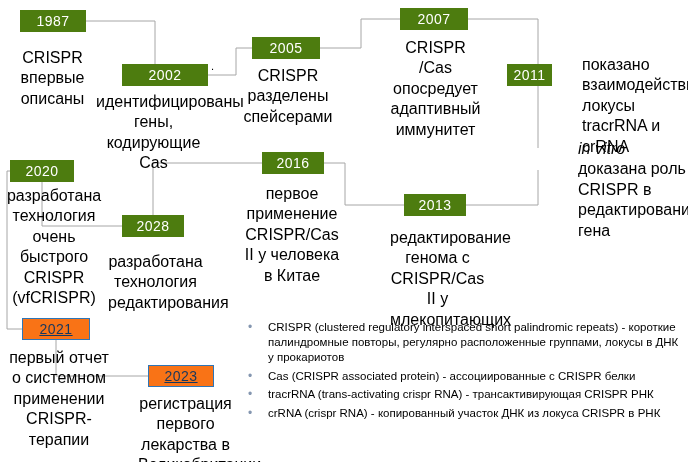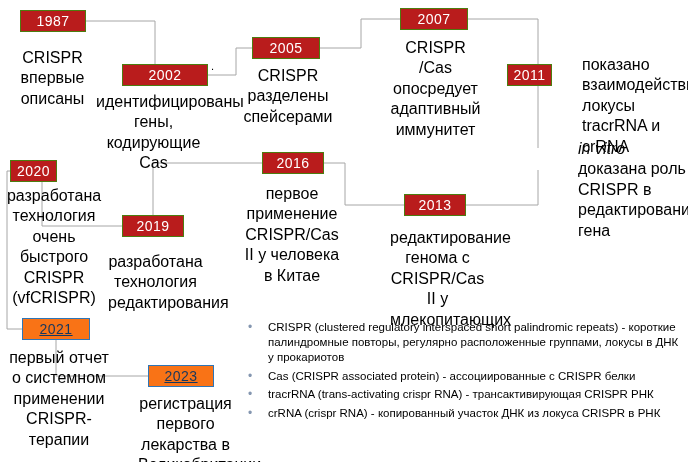--- a/index.html
+++ b/index.html
@@ -2,39 +2,39 @@
 <html><head>
 <meta charset="utf-8">
 <style>
   html,body{margin:0;padding:0;background:#fff;}
   #canvas{
     position:relative;width:688px;height:462px;background:#fff;overflow:hidden;
     font-family:"Liberation Sans",sans-serif;color:#000;
   }
   svg.connectors{position:absolute;left:0;top:0;pointer-events:none;}
   .box{
-    position:absolute;height:22px;background:#b91c1c;border:1px solid #4d7c0f;
+    position:absolute;height:22px;background:#4d7c0f;border:6px solid #4d7c0f;
     color:#fff;display:flex;align-items:center;justify-content:center;
     font-size:14px;letter-spacing:.5px;box-sizing:border-box;
   }
   .box.alt{background:#f97316;border:1.5px solid #2E75B6;color:#17375E;text-decoration:underline;}
   .desc{position:absolute;font-size:16px;line-height:1.28;text-align:center;}
   .desc.leftal{text-align:left;}
   .stray-dot{position:absolute;left:211px;top:60px;font-size:11px;}
 
   .b1987{left:20px;top:10px;width:66px}
   .b2002{left:122px;top:64px;width:86px}
   .b2005{left:252px;top:37px;width:68px}
   .b2007{left:400px;top:8px;width:68px}
   .b2011{left:507px;top:64px;width:45px}
   .b2012{left:507px;top:148px;width:62px}
   .b2013{left:404px;top:194px;width:62px}
   .b2016{left:262px;top:152px;width:62px}
   .b2019{left:122px;top:215px;width:62px}
-  .b2020{left:10px;top:160px;width:47px}
+  .b2020{left:10px;top:160px;width:64px}
   .b2021{left:22px;top:318px;width:68px}
   .b2023{left:148px;top:365px;width:66px}
 
   .d1987{left:0;top:48px;width:105px}
   .d2002{left:96px;top:92px;width:115px}
   .d2005{left:228px;top:66px;width:120px}
   .d2007{left:388px;top:38px;width:95px}
   .d2011{left:582px;top:55px;width:102px}
   .d2012{left:578px;top:139px;width:108px}
   .d2013{left:390px;top:228px;width:95px}
@@ -88,21 +88,21 @@
   <div class="desc leftal d2011">показано взаимодействие локусы tracrRNA и crRNA</div>
 
   <div class="desc leftal d2012"><i>in vitro</i> <span>доказана роль CRISPR в редактировании гена</span></div>
 
   <div class="box b2013">2013</div>
   <div class="desc d2013">редактирование генома с CRISPR/Cas II у млекопитающих</div>
 
   <div class="box b2016">2016</div>
   <div class="desc d2016">первое применение CRISPR/Cas II у человека в Китае</div>
 
-  <div class="box b2019">2019</div>
+  <div class="box b2019">2028</div>
   <div class="desc d2019">разработана технология редактирования</div>
 
   <div class="box b2020">2020</div>
   <div class="desc d2020">разработана технология очень быстрого CRISPR (vfCRISPR)</div>
 
   <div class="box alt b2021">2021</div>
   <div class="desc d2021">первый отчет о системном применении CRISPR-терапии</div>
 
   <div class="box alt b2023">2023</div>
   <div class="desc d2023">регистрация первого лекарства в Великобритании</div>

